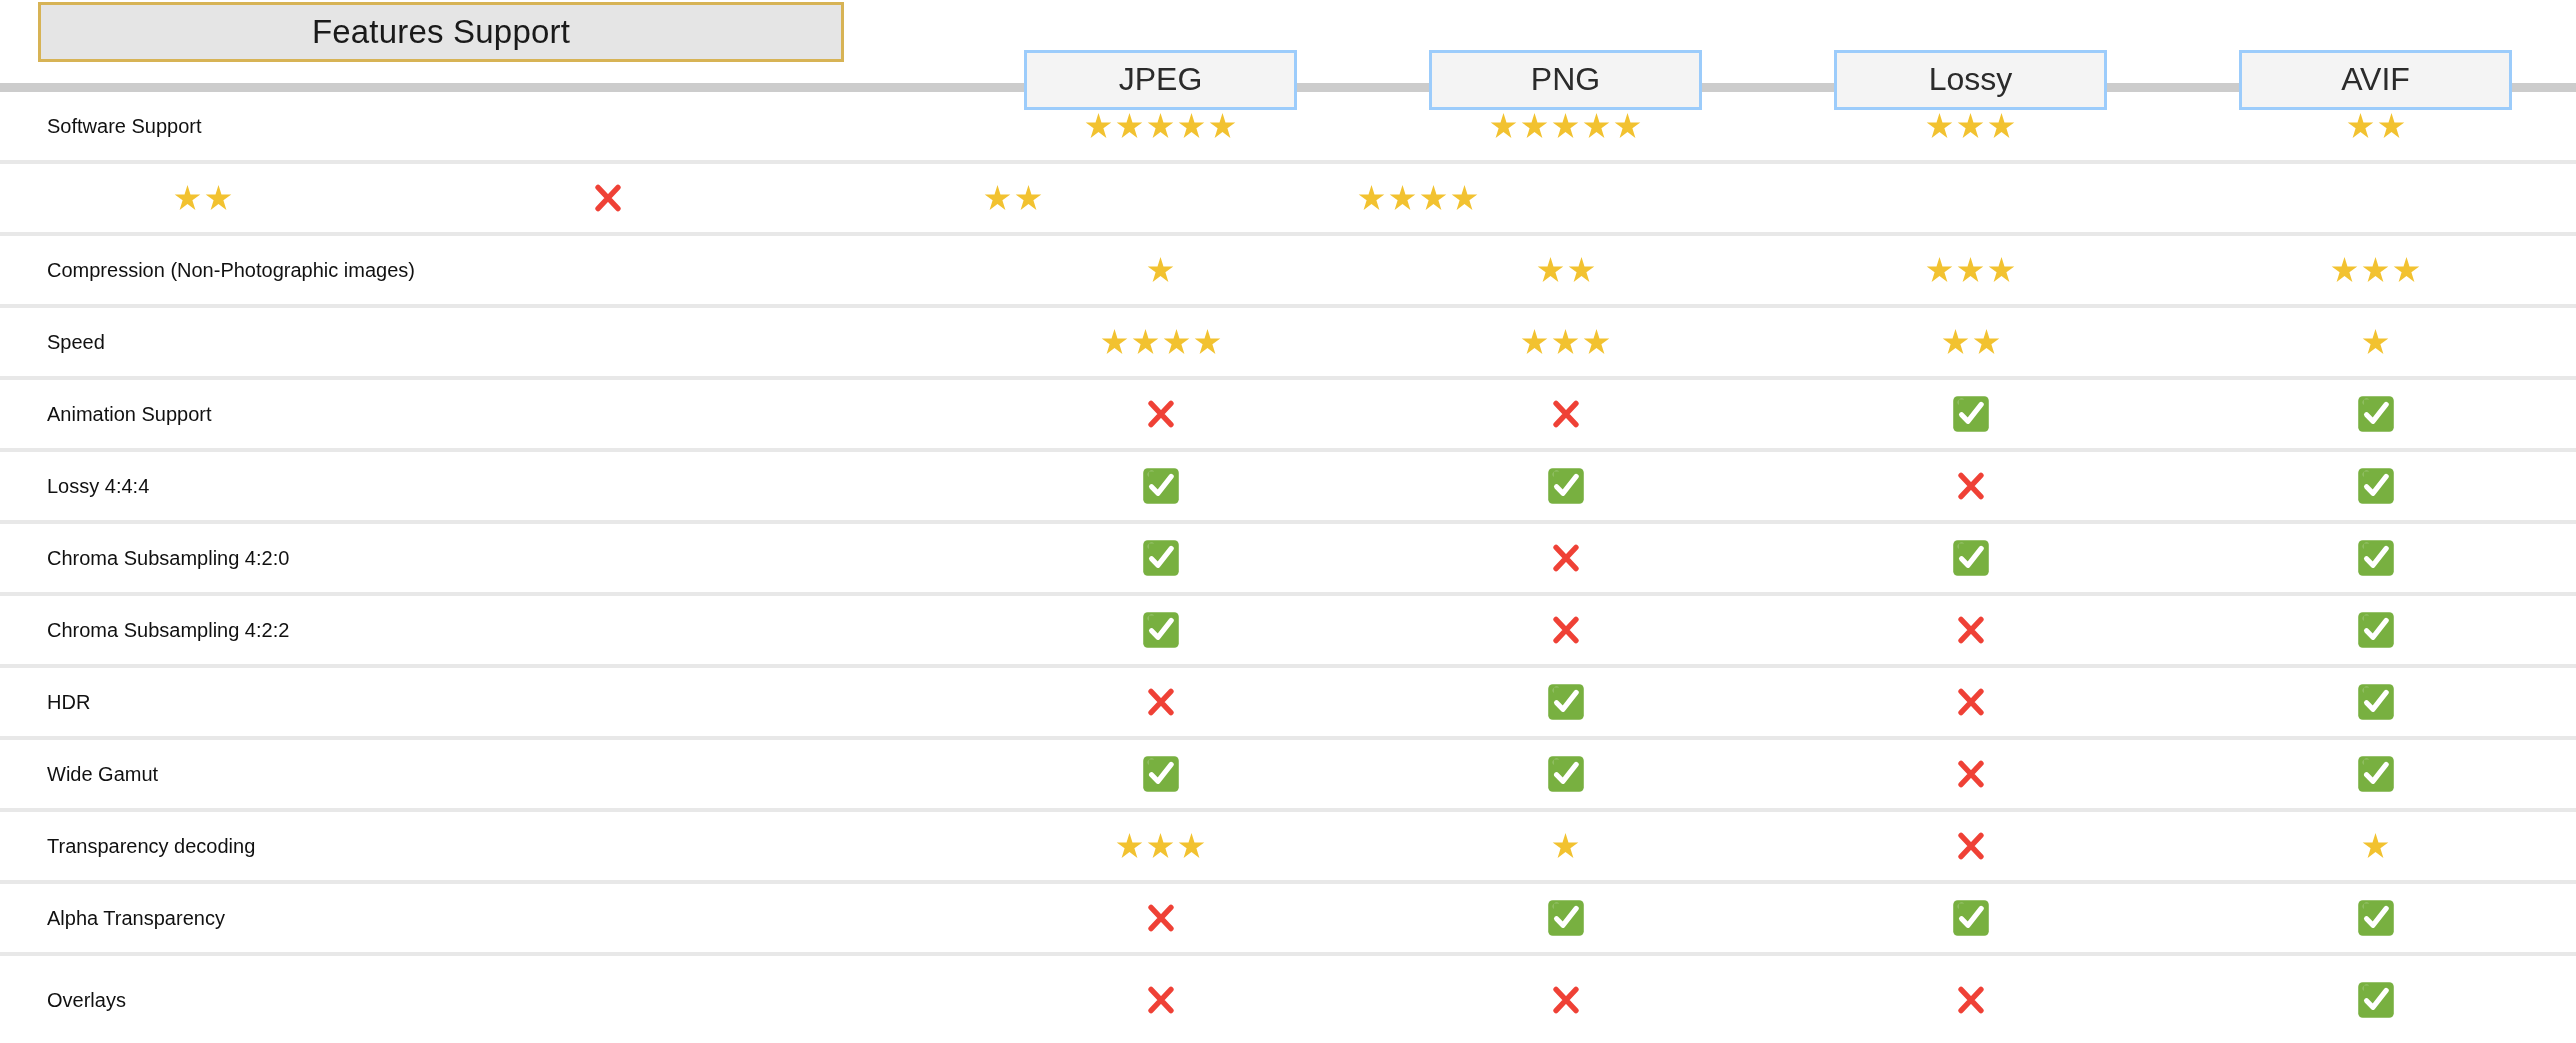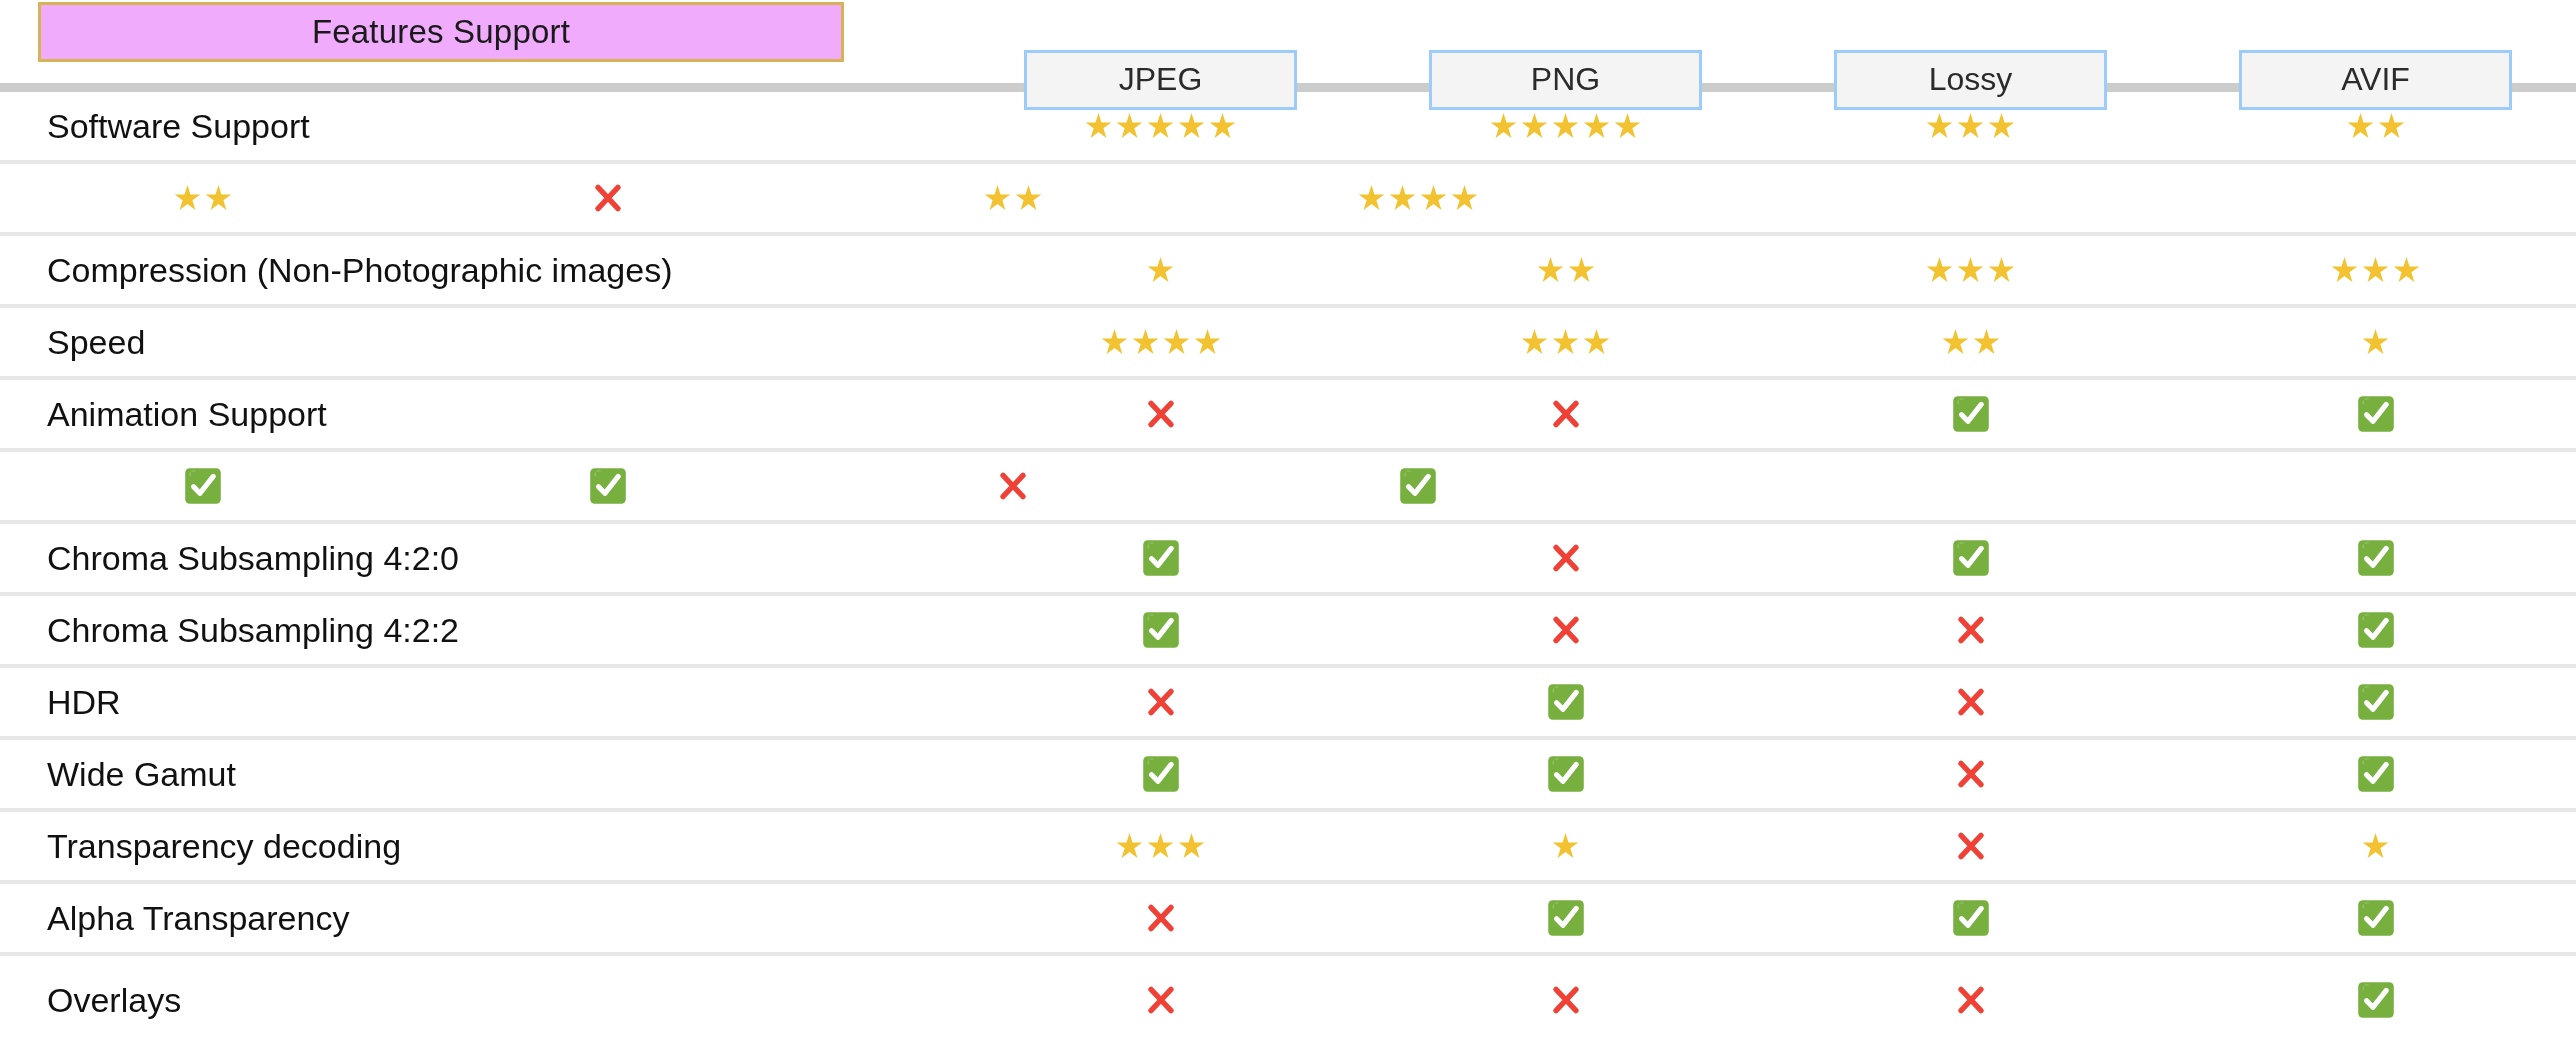--- a/index.html
+++ b/index.html
@@ -33,21 +33,21 @@
     width: 958px;
     flex: 0 0 958px;
     display: flex;
     justify-content: flex-start;
     padding-left: 38px;
     box-sizing: border-box;
   }
   .header-feature-box {
     width: 806px;
     height: 60px;
-    background: #f0abfc;
+    background: #e5e5e5;
     border: 3.3px solid #d7b355;
     box-sizing: border-box;
     display: flex;
     align-items: center;
     justify-content: center;
     font-size: 33px;
     color: #1a1a1a;
     letter-spacing: 0.2px;
   }
   .header-format-cell {
@@ -93,21 +93,21 @@
   }
   .table-row:last-child {
     border-bottom: none;
     margin-top: 8px;
   }
   .cell-feature {
     flex: 0 0 958px;
     width: 958px;
     padding-left: 47px;
     box-sizing: border-box;
-    font-size: 34px;
+    font-size: 20px;
     color: #111111;
     white-space: nowrap;
     text-align: left;
   }
   .cell-value {
     flex: 0 0 405px;
     width: 405px;
     display: flex;
     align-items: center;
     justify-content: center;
@@ -393,20 +393,21 @@
           <span class="mark-icon">
             <svg viewBox="0 0 36 36" width="40" height="40" aria-hidden="true">
               <rect x="2" y="2" width="32" height="32" rx="4" ry="4" fill="#78b040"></rect>
               <path d="M7 5 h5 a2 2 0 0 0 -5 5 z" fill="#ffffff" opacity="0.22"></path>
               <path d="M9.5 18.6 L15.2 24.6 L27.2 9.4" stroke="#ffffff" stroke-width="4.6" fill="none" stroke-linecap="round" stroke-linejoin="round"></path>
             </svg>
           </span>
         </div>
       </div>
       <div class="table-row">
+        <div class="cell-feature">Lossy 4:4:4</div>
         <div class="cell-value">
           <span class="mark-icon">
             <svg viewBox="0 0 36 36" width="40" height="40" aria-hidden="true">
               <rect x="2" y="2" width="32" height="32" rx="4" ry="4" fill="#78b040"></rect>
               <path d="M7 5 h5 a2 2 0 0 0 -5 5 z" fill="#ffffff" opacity="0.22"></path>
               <path d="M9.5 18.6 L15.2 24.6 L27.2 9.4" stroke="#ffffff" stroke-width="4.6" fill="none" stroke-linecap="round" stroke-linejoin="round"></path>
             </svg>
           </span>
         </div>
         <div class="cell-value">

